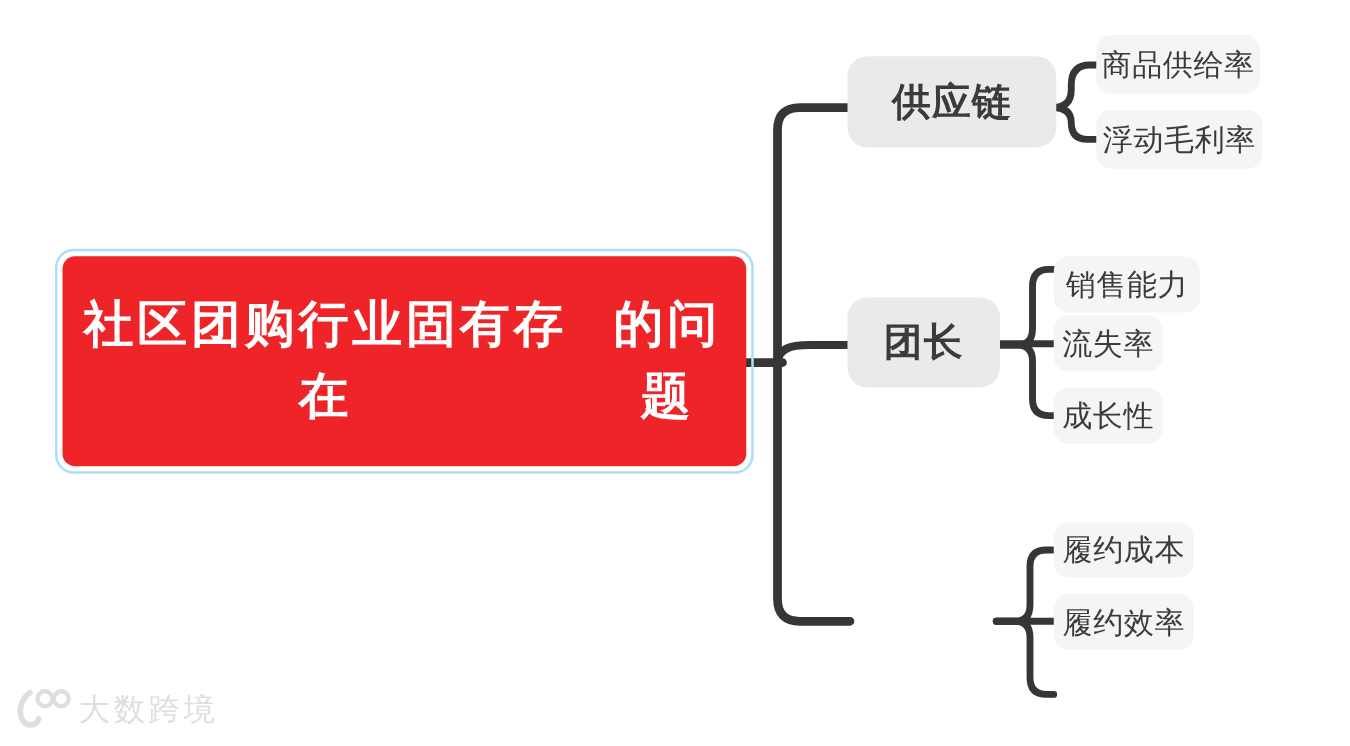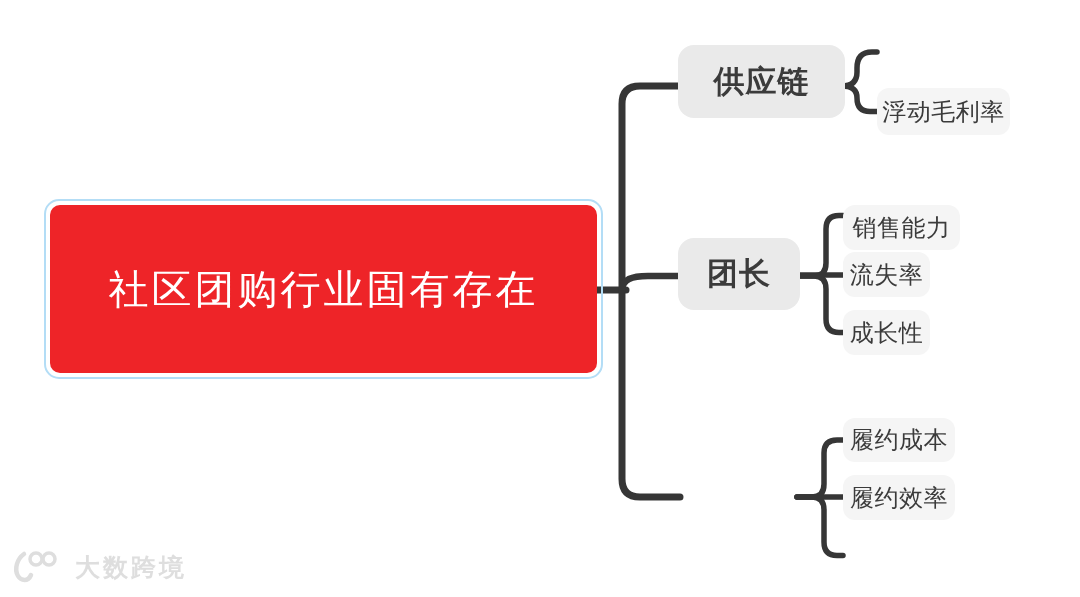--- a/index.html
+++ b/index.html
@@ -23,44 +23,44 @@
   
   .root-sel{
     position:absolute;left:44px;top:199px;width:559px;height:180px;z-index:1;
     box-sizing:border-box;border:2.5px solid var(--selection,#b3ddf6);
     border-radius:15px;padding:4px;background:transparent;
   }
   .root-box{
     width:100%;height:100%;box-sizing:border-box;
     background:var(--root-bg,#ee2428);border-radius:10px;
     display:flex;flex-direction:row;align-items:center;justify-content:center;
-    color:var(--root-text,#fff);font-size:40px;font-weight:400;
+    color:var(--root-text,#fff);font-size:40px;font-weight:700;
     letter-spacing:3px;line-height:1.42;text-align:center;
   }
 
   
   .n-sc{left:678px;top:45px;width:167px;height:73px;}
   .n-gl{left:678px;top:238px;width:122px;height:72px;}
   .n-fl{left:680px;top:462px;width:117px;height:71px;}
 
   
   .l-sc0{left:877px;top:28px;width:131px;height:47px;}
   .l-sc1{left:877px;top:88px;width:133px;height:47px;}
   .l-gl0{left:843px;top:205px;width:117px;height:45px;}
   .l-gl1{left:843px;top:252px;width:87px;height:45px;}
   .l-gl2{left:843px;top:310px;width:87px;height:45px;}
   .l-fl0{left:843px;top:418px;width:112px;height:44px;font-family:Liberation Serif, serif;}
   .l-fl1{left:843px;top:475px;width:112px;height:45px;}
   .l-fl2{left:843px;top:533px;width:112px;height:45px;}
 
   .watermark{
     position:absolute;left:12px;top:549px;z-index:1;
-    display:flex;align-items:center;gap:17px;
+    display:flex;align-items:center;gap:5px;
     color:var(--watermark,#dedede);
-    font-size:25px;font-weight:700;letter-spacing:3px;
+    font-size:25px;font-weight:400;letter-spacing:3px;
   }
 </style>
 </head>
 <body>
 
 <div class="canvas">
 
   <svg class="wires" width="1080" height="597" viewBox="0 0 1080 597">
 
     <path d="M596 290 H626" stroke-width="7"></path>
@@ -79,30 +79,34 @@
     <path d="M800 276 H814 Q826 276 826 289 V319 Q826 332.5 839 332.5 H843" stroke-width="5.5"></path>
 
     <path d="M797 497 H843" stroke-width="5.5"></path>
     <path d="M797 497 H812 Q824 497 824 484 V453 Q824 440 837 440 H843" stroke-width="5.5"></path>
     <path d="M797 497 H812 Q824 497 824 510 V542 Q824 555.5 837 555.5 H843" stroke-width="5.5"></path>
   </svg>
 
   <div class="root-sel">
     <div class="root-box" title="社区团购行业固有存在的问题">
       <span>社区团购行业固有存在</span>
+      <span>的问题</span>
     </div>
   </div>
 
   <div class="node branch n-sc">
     <span>供应链</span>
   </div>
   <div class="node branch n-gl">
     <span>团长</span>
   </div>
 
+  <div class="node leaf l-sc0">
+    <span>商品供给率</span>
+  </div>
   <div class="node leaf l-sc1">
     <span>浮动毛利率</span>
   </div>
 
   <div class="node leaf l-gl0">
     <span>销售能力</span>
   </div>
   <div class="node leaf l-gl1">
     <span>流失率</span>
   </div>

